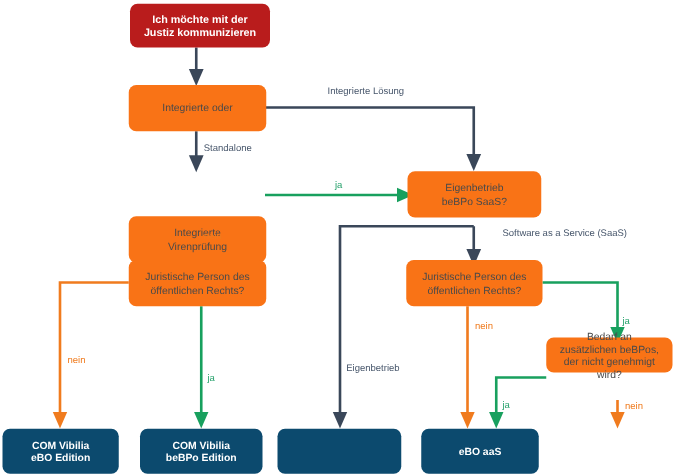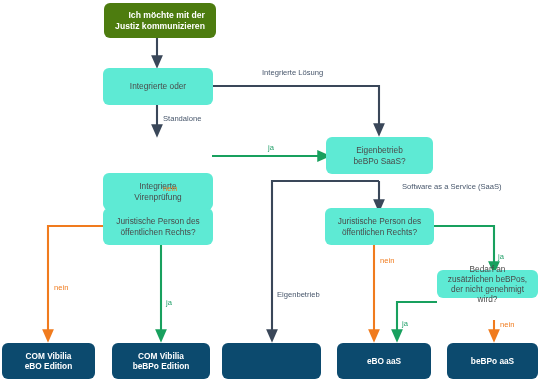--- a/index.html
+++ b/index.html
@@ -2,22 +2,22 @@
 <html><head>
 <meta charset="utf-8">
 <style>
   html,body{margin:0;padding:0;background:#ffffff;}
   body{width:540px;height:381px;position:relative;overflow:hidden;
        font-family:"Liberation Sans","DejaVu Sans",sans-serif;}
   #canvas{position:absolute;left:0;top:0;width:540px;height:381px;}
   svg.edges{position:absolute;left:0;top:0;width:540px;height:381px;}
   .node{position:absolute;box-sizing:border-box;display:flex;align-items:center;
         justify-content:center;text-align:center;border-radius:6px;line-height:1.22;}
-  .node.start{background:#4d7c0f;color:#ffffff;font-weight:bold;font-size:8.6px;text-align:right;}
-  .node.decision{background:#5eead4;color:#4A4A4A;font-weight:normal;font-size:8.3px;}
+  .node.start{background:#b91c1c;color:#ffffff;font-weight:bold;font-size:8.6px;}
+  .node.decision{background:#f97316;color:#4A4A4A;font-weight:normal;font-size:8.3px;}
   .node.result{background:#0c4a6e;color:#ffffff;font-weight:bold;font-size:8.3px;}
   .node span{display:block;padding:0 5px;}
   .elabel{position:absolute;font-size:7.6px;white-space:nowrap;}
   .elabel.dark{color:#47566B;}
   .elabel.green{color:#23A06A;}
   .elabel.orange{color:#F07B1E;}
 </style>
 </head>
 <body>
 
@@ -133,25 +133,20 @@
     <span>
     </span>
   </div>
 
   <div class="node result" style="left:337px;top:343px;width:94px;height:36px;">
     <span>
       <span>eBO aaS</span>
     </span>
   </div>
 
-  <div class="node result" style="left:447px;top:343px;width:91px;height:36px;">
-    <span>
-      <span>beBPo aaS</span>
-    </span>
-  </div>
 
   <div class="elabel dark" style="left:262px;top:68px;">Integrierte Lösung</div>
 
   <div class="elabel dark" style="left:163px;top:114px;">Standalone</div>
 
   <div class="elabel green" style="left:268px;top:143px;">ja</div>
 
   <div class="elabel orange" style="left:163px;top:184px;">nein</div>
 
   <div class="elabel orange" style="left:54px;top:283px;">nein</div>

